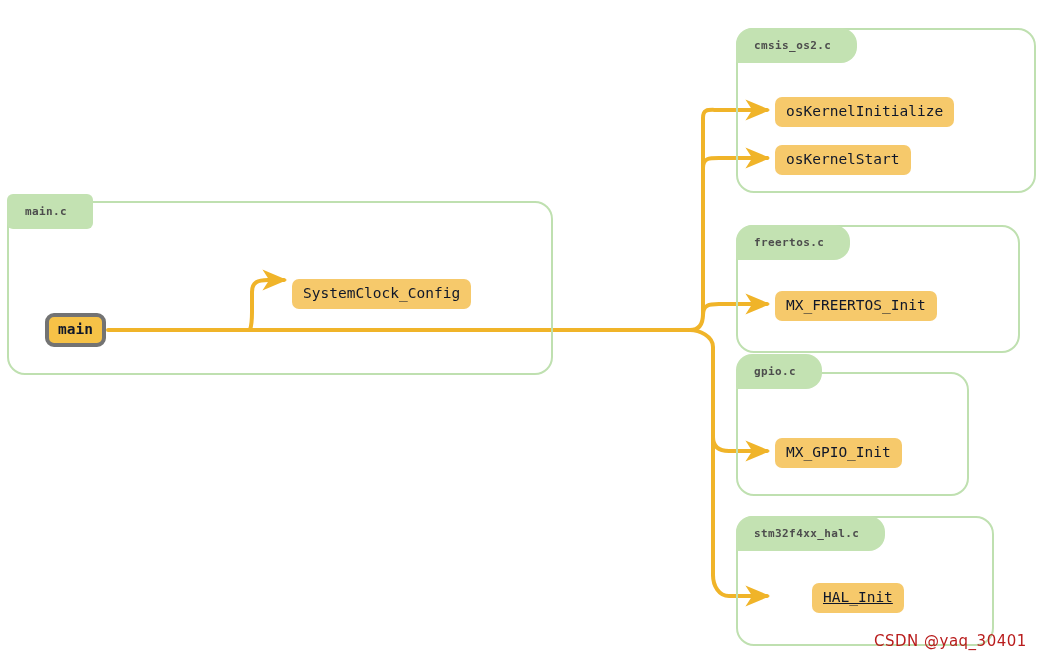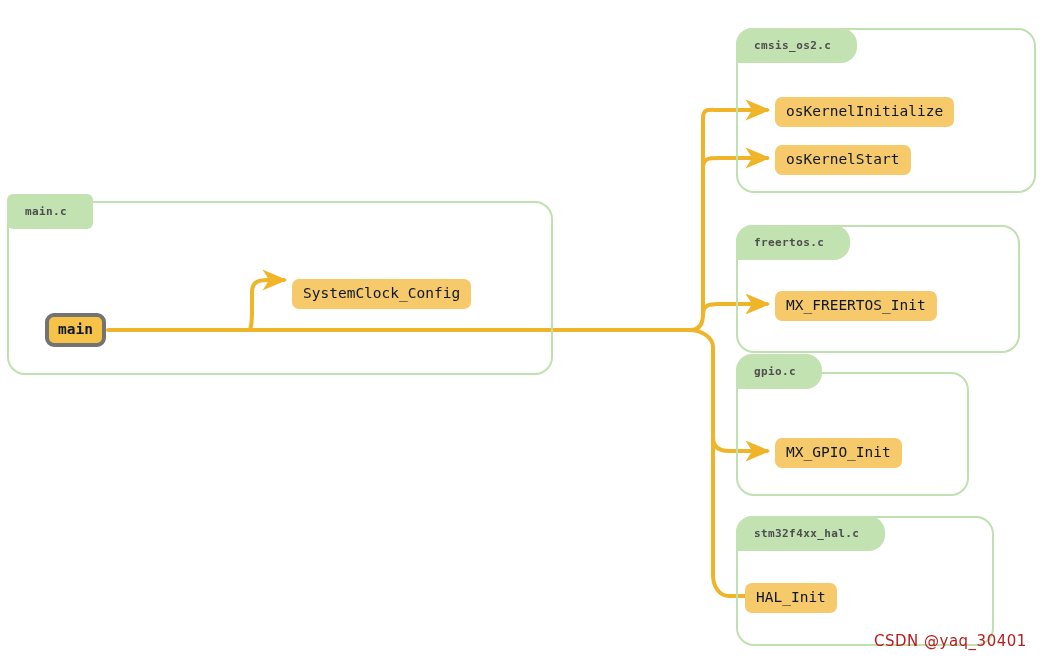--- a/index.html
+++ b/index.html
@@ -135,17 +135,17 @@
   <div class="node" style="left:292px; top:279px;">SystemClock_Config</div>
 
   <div class="node" style="left:775px; top:97px;">osKernelInitialize</div>
 
   <div class="node" style="left:775px; top:145px;">osKernelStart</div>
 
   <div class="node" style="left:775px; top:291px;">MX_FREERTOS_Init</div>
 
   <div class="node" style="left:775px; top:438px;">MX_GPIO_Init</div>
 
-  <div class="node" style="left:745px; top:583px;">HAL_Init</div>
+  <div class="node" style="left:812px; top:583px;text-decoration:underline;">HAL_Init</div>
 
   <div class="watermark" style="left:874px; top:632px;">CSDN @yaq_30401</div>
 
 </div>
 
 </body></html>

